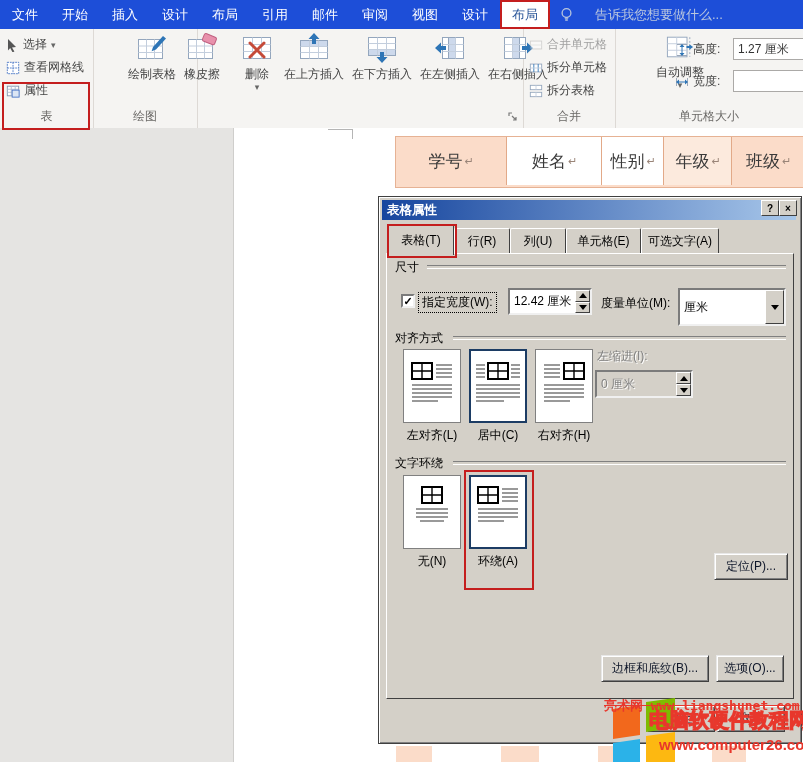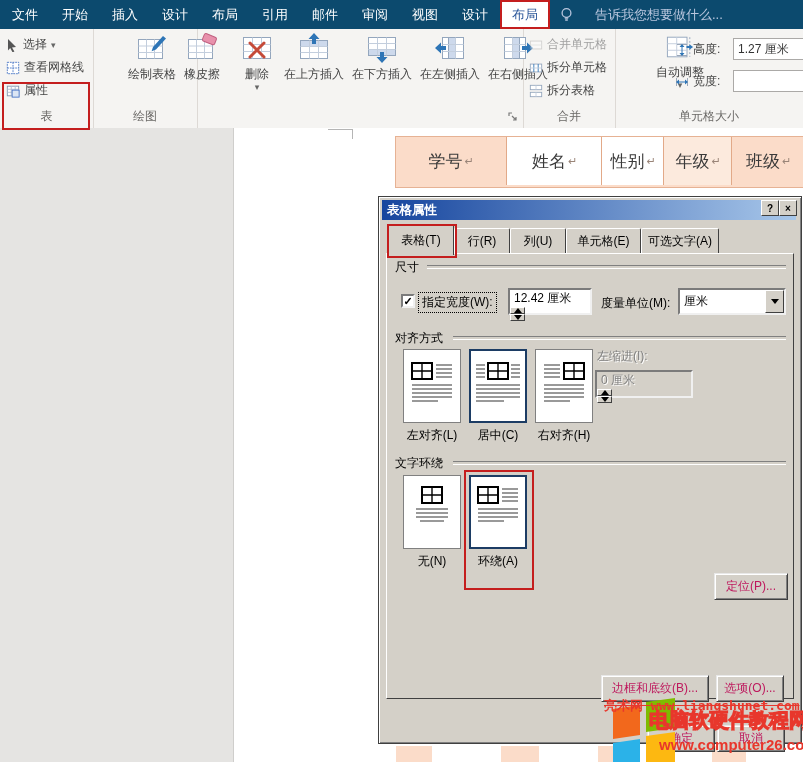--- a/index.html
+++ b/index.html
@@ -1,20 +1,20 @@
 <!DOCTYPE html>
 <html><head>
 <meta charset="utf-8">
 <style>
   html,body{margin:0;padding:0;background:#fff;}
   .stage{position:relative;width:803px;height:762px;overflow:hidden;
          font-family:"Liberation Sans",sans-serif;background:#fff;}
 
   
-  .tabbar{position:absolute;left:0;top:0;width:803px;height:29px;background:#0c4a6e;
+  .tabbar{position:absolute;left:0;top:0;width:803px;height:29px;background:#1d4ed8;
           display:flex;align-items:stretch;color:#fff;font-size:13px;text-align:right;}
   .rtab{display:flex;align-items:center;justify-content:center;padding:0 12px;cursor:default;white-space:nowrap;}
   .rtab.active{background:#fff;color:#2b579a;border:2px solid #c41e1e;padding:0 10px;}
   .tellme{display:flex;align-items:center;gap:22px;color:#b9c6de;padding-left:10px;white-space:nowrap;}
 
   
   .ribbon{position:absolute;left:0;top:29px;width:803px;height:99px;background:#f5f4f2;
           border-bottom:1px solid #d2cfcc;font-size:12px;color:#444;}
   .grp{position:absolute;top:0;height:99px;border-right:1px solid #ddd9d5;}
   .grp-label{position:absolute;left:0;right:0;bottom:3px;text-align:center;font-size:12px;color:#6a6866;}
@@ -50,26 +50,26 @@
           border:1px solid;border-color:#fff #404040 #404040 #fff;
           display:flex;align-items:center;justify-content:center;font-size:10px;font-weight:bold;color:#000;}
   .dtab{position:absolute;background:#d4d0c8;border:1px solid;border-color:#fff #404040 #d4d0c8 #fff;
         border-radius:2px 2px 0 0;display:flex;align-items:center;justify-content:center;}
   .dpanel{position:absolute;left:7px;top:56px;width:408px;height:446px;background:#d4d0c8;
           border:1px solid;border-color:#fff #404040 #404040 #fff;box-sizing:border-box;}
   .legend{position:absolute;font-size:12px;}
   .gline{position:absolute;height:2px;border-top:1px solid #808080;border-bottom:1px solid #fff;}
   .win-btn{position:absolute;background:#d4d0c8;border:1px solid;border-color:#e8e8e8 #404040 #404040 #e8e8e8;
            box-shadow:inset 1px 1px 0 #fff,inset -1px -1px 0 #808080;
-           display:flex;align-items:center;justify-content:center;font-size:12px;color:#be185d;margin-top:20px;}
+           display:flex;align-items:center;justify-content:center;font-size:12px;color:#0f172a;}
   .sunken{background:#fff;border:2px solid;border-color:#7b7b7b #f0f0f0 #f0f0f0 #7b7b7b;box-sizing:border-box;}
   .checkbox{position:absolute;width:14px;height:14px;display:flex;align-items:center;justify-content:center;
             font-size:11px;font-weight:bold;line-height:10px;}
   .dotted{position:absolute;border:1px dotted #000;display:flex;align-items:center;padding:1px 3px;}
-  .spinbox{position:absolute;display:flex;box-sizing:border-box;flex-direction:column;}
+  .spinbox{position:absolute;display:flex;box-sizing:border-box;}
   .spin-val{flex:1;display:flex;align-items:center;padding-left:4px;}
   .spin-col{width:15px;display:flex;flex-direction:column;}
   .spin-b{flex:1;background:#d4d0c8;border:1px solid;border-color:#fff #404040 #404040 #fff;
           display:flex;align-items:center;justify-content:center;}
   .tri-up{width:0;height:0;border-left:4px solid transparent;border-right:4px solid transparent;border-bottom:5px solid #000;}
   .tri-dn{width:0;height:0;border-left:4px solid transparent;border-right:4px solid transparent;border-top:5px solid #000;}
   .combo{position:absolute;display:flex;box-sizing:border-box;background:#fff;}
   .combo .cv{flex:1;display:flex;align-items:center;padding-left:4px;}
   .combo .cb{width:17px;background:#d4d0c8;border:1px solid;border-color:#fff #404040 #404040 #fff;
              display:flex;align-items:center;justify-content:center;}
@@ -360,21 +360,21 @@
       <div class="spin-col">
         <div class="spin-b">
             <div class="tri-up"></div>
           </div>
         <div class="spin-b">
             <div class="tri-dn"></div>
           </div>
       </div>
     </div>
     <div class="legend" style="left:222px;top:98px">度量单位(M):</div>
-    <div class="combo sunken" style="left:299px;top:91px;width:108px;height:27px">
+    <div class="combo sunken" style="left:299px;top:91px;width:108px;height:38px">
       <div class="cv">
           <span>厘米</span>
         </div>
       <div class="cb">
           <div class="tri-dn"></div>
         </div>
     </div>
 
     <div class="legend" style="left:16px;top:133px">对齐方式</div>
     <div class="gline" style="left:74px;top:139px;width:333px"></div>

